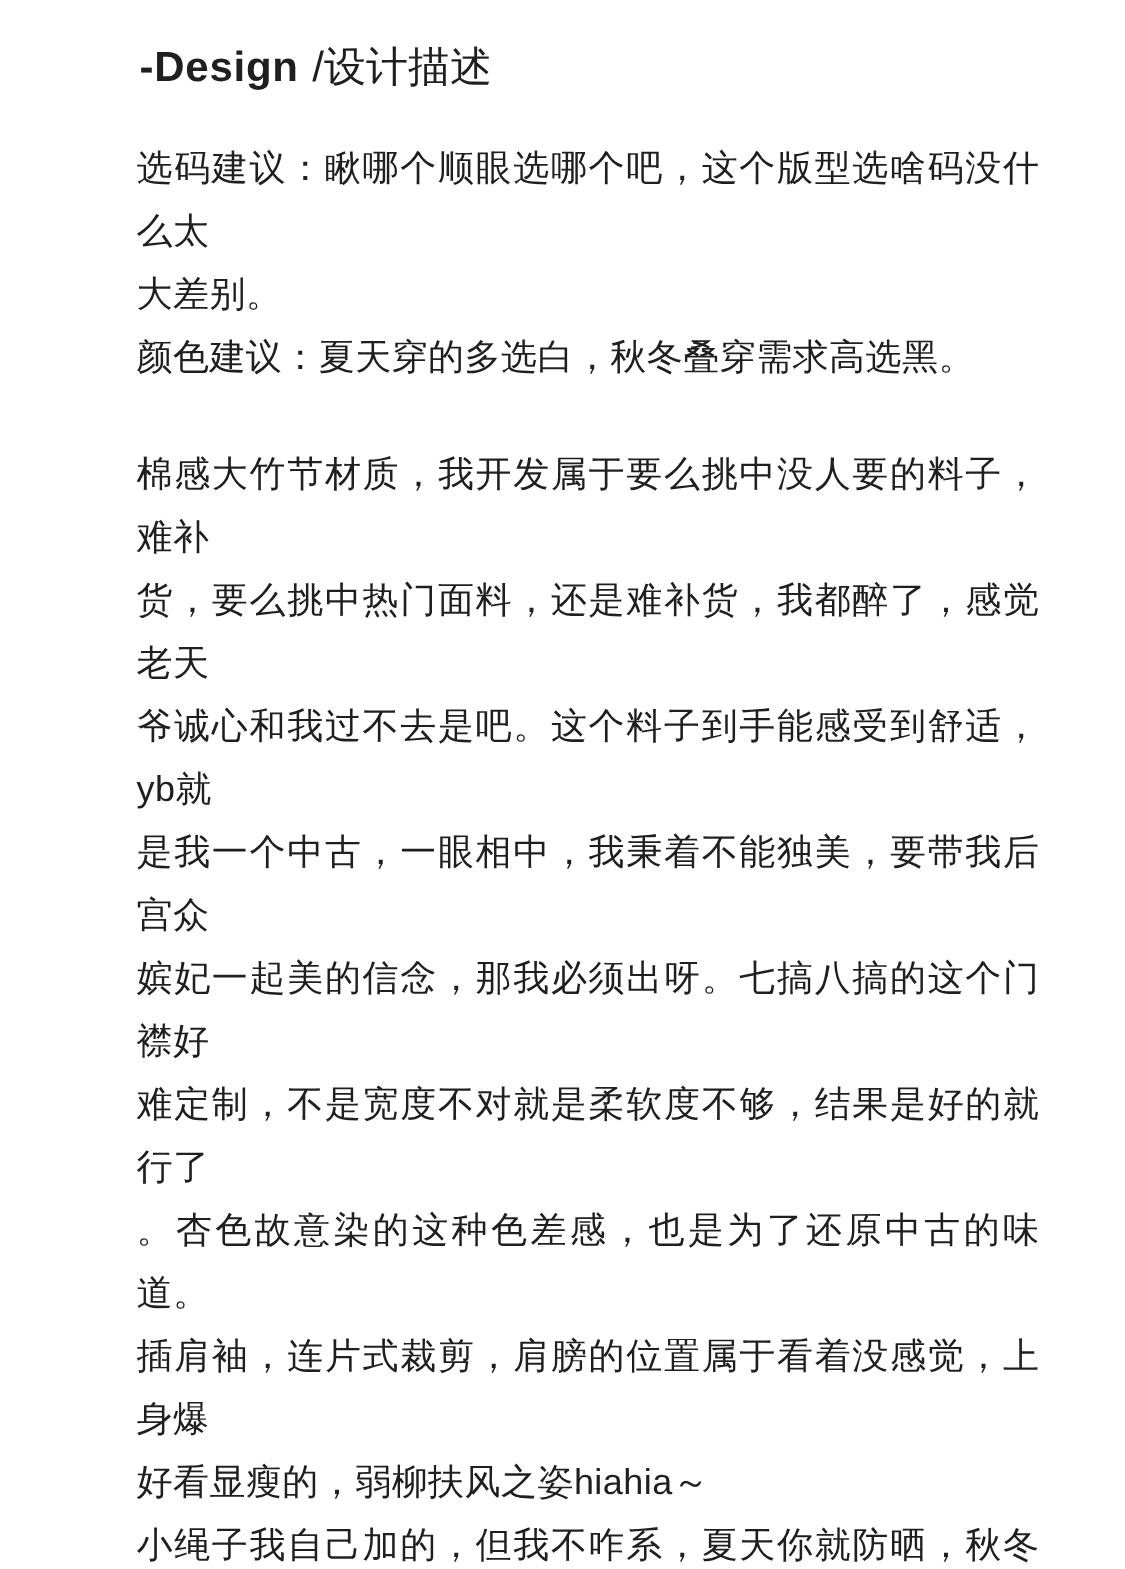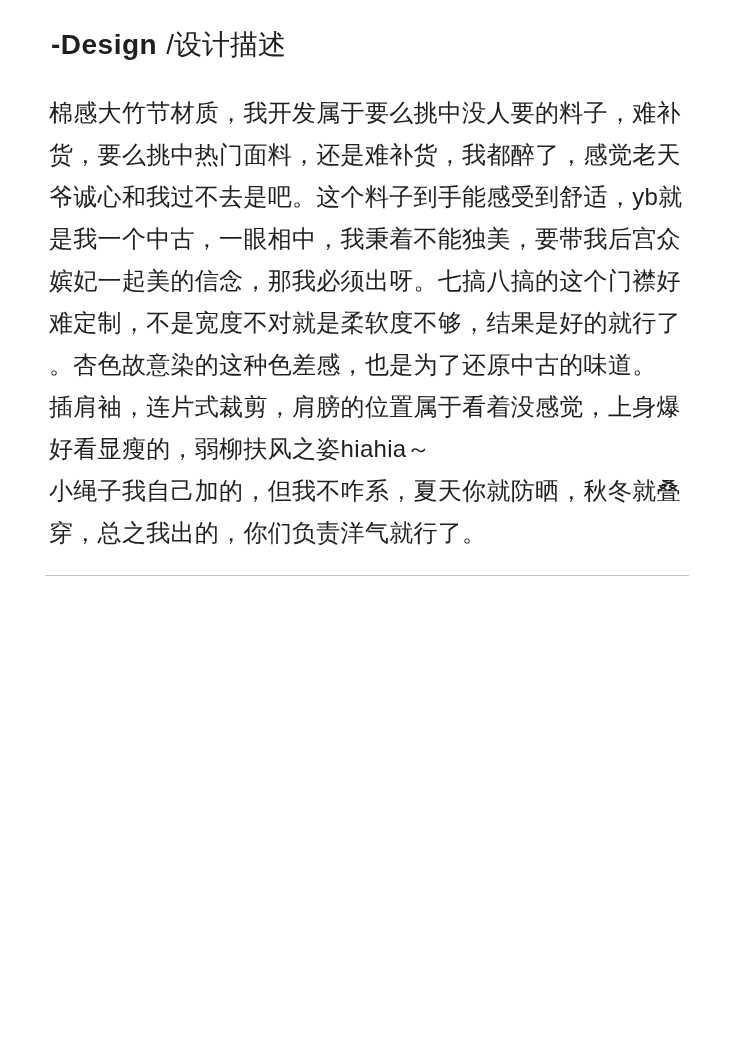--- a/index.html
+++ b/index.html
@@ -13,21 +13,21 @@
     width: 750px;
     height: 1046px;
     background: var(--bg);
     font-family: "Liberation Sans", "DejaVu Sans", sans-serif;
     color: var(--text);
     overflow: hidden;
   }
   .page {
     width: 750px;
     height: 1046px;
-    padding: 25px 57px 0 49px;
+    padding: 25px 57px 0 91px;
   }
   .page-title {
     margin: 0 0 27px 2px;
     font-size: 28px;
     line-height: 40px;
     white-space: nowrap;
   }
   .page-title .title-en {
     font-weight: 700;
     letter-spacing: 0.5px;
@@ -56,20 +56,23 @@
 </style>
 </head>
 <body>
 
 <div class="page">
   <h1 class="page-title">
     <span class="title-en">-Design</span><span class="title-zh">/设计描述</span>
   </h1>
 
   <div class="paragraphs">
+      <div class="para">选码建议：瞅哪个顺眼选哪个吧，这个版型选啥码没什么太
+大差别。
+颜色建议：夏天穿的多选白，秋冬叠穿需求高选黑。</div>
       <div class="para">棉感大竹节材质，我开发属于要么挑中没人要的料子，难补
 货，要么挑中热门面料，还是难补货，我都醉了，感觉老天
 爷诚心和我过不去是吧。这个料子到手能感受到舒适，yb就
 是我一个中古，一眼相中，我秉着不能独美，要带我后宫众
 嫔妃一起美的信念，那我必须出呀。七搞八搞的这个门襟好
 难定制，不是宽度不对就是柔软度不够，结果是好的就行了
 。杏色故意染的这种色差感，也是为了还原中古的味道。
 插肩袖，连片式裁剪，肩膀的位置属于看着没感觉，上身爆
 好看显瘦的，弱柳扶风之姿hiahia～
 小绳子我自己加的，但我不咋系，夏天你就防晒，秋冬就叠

